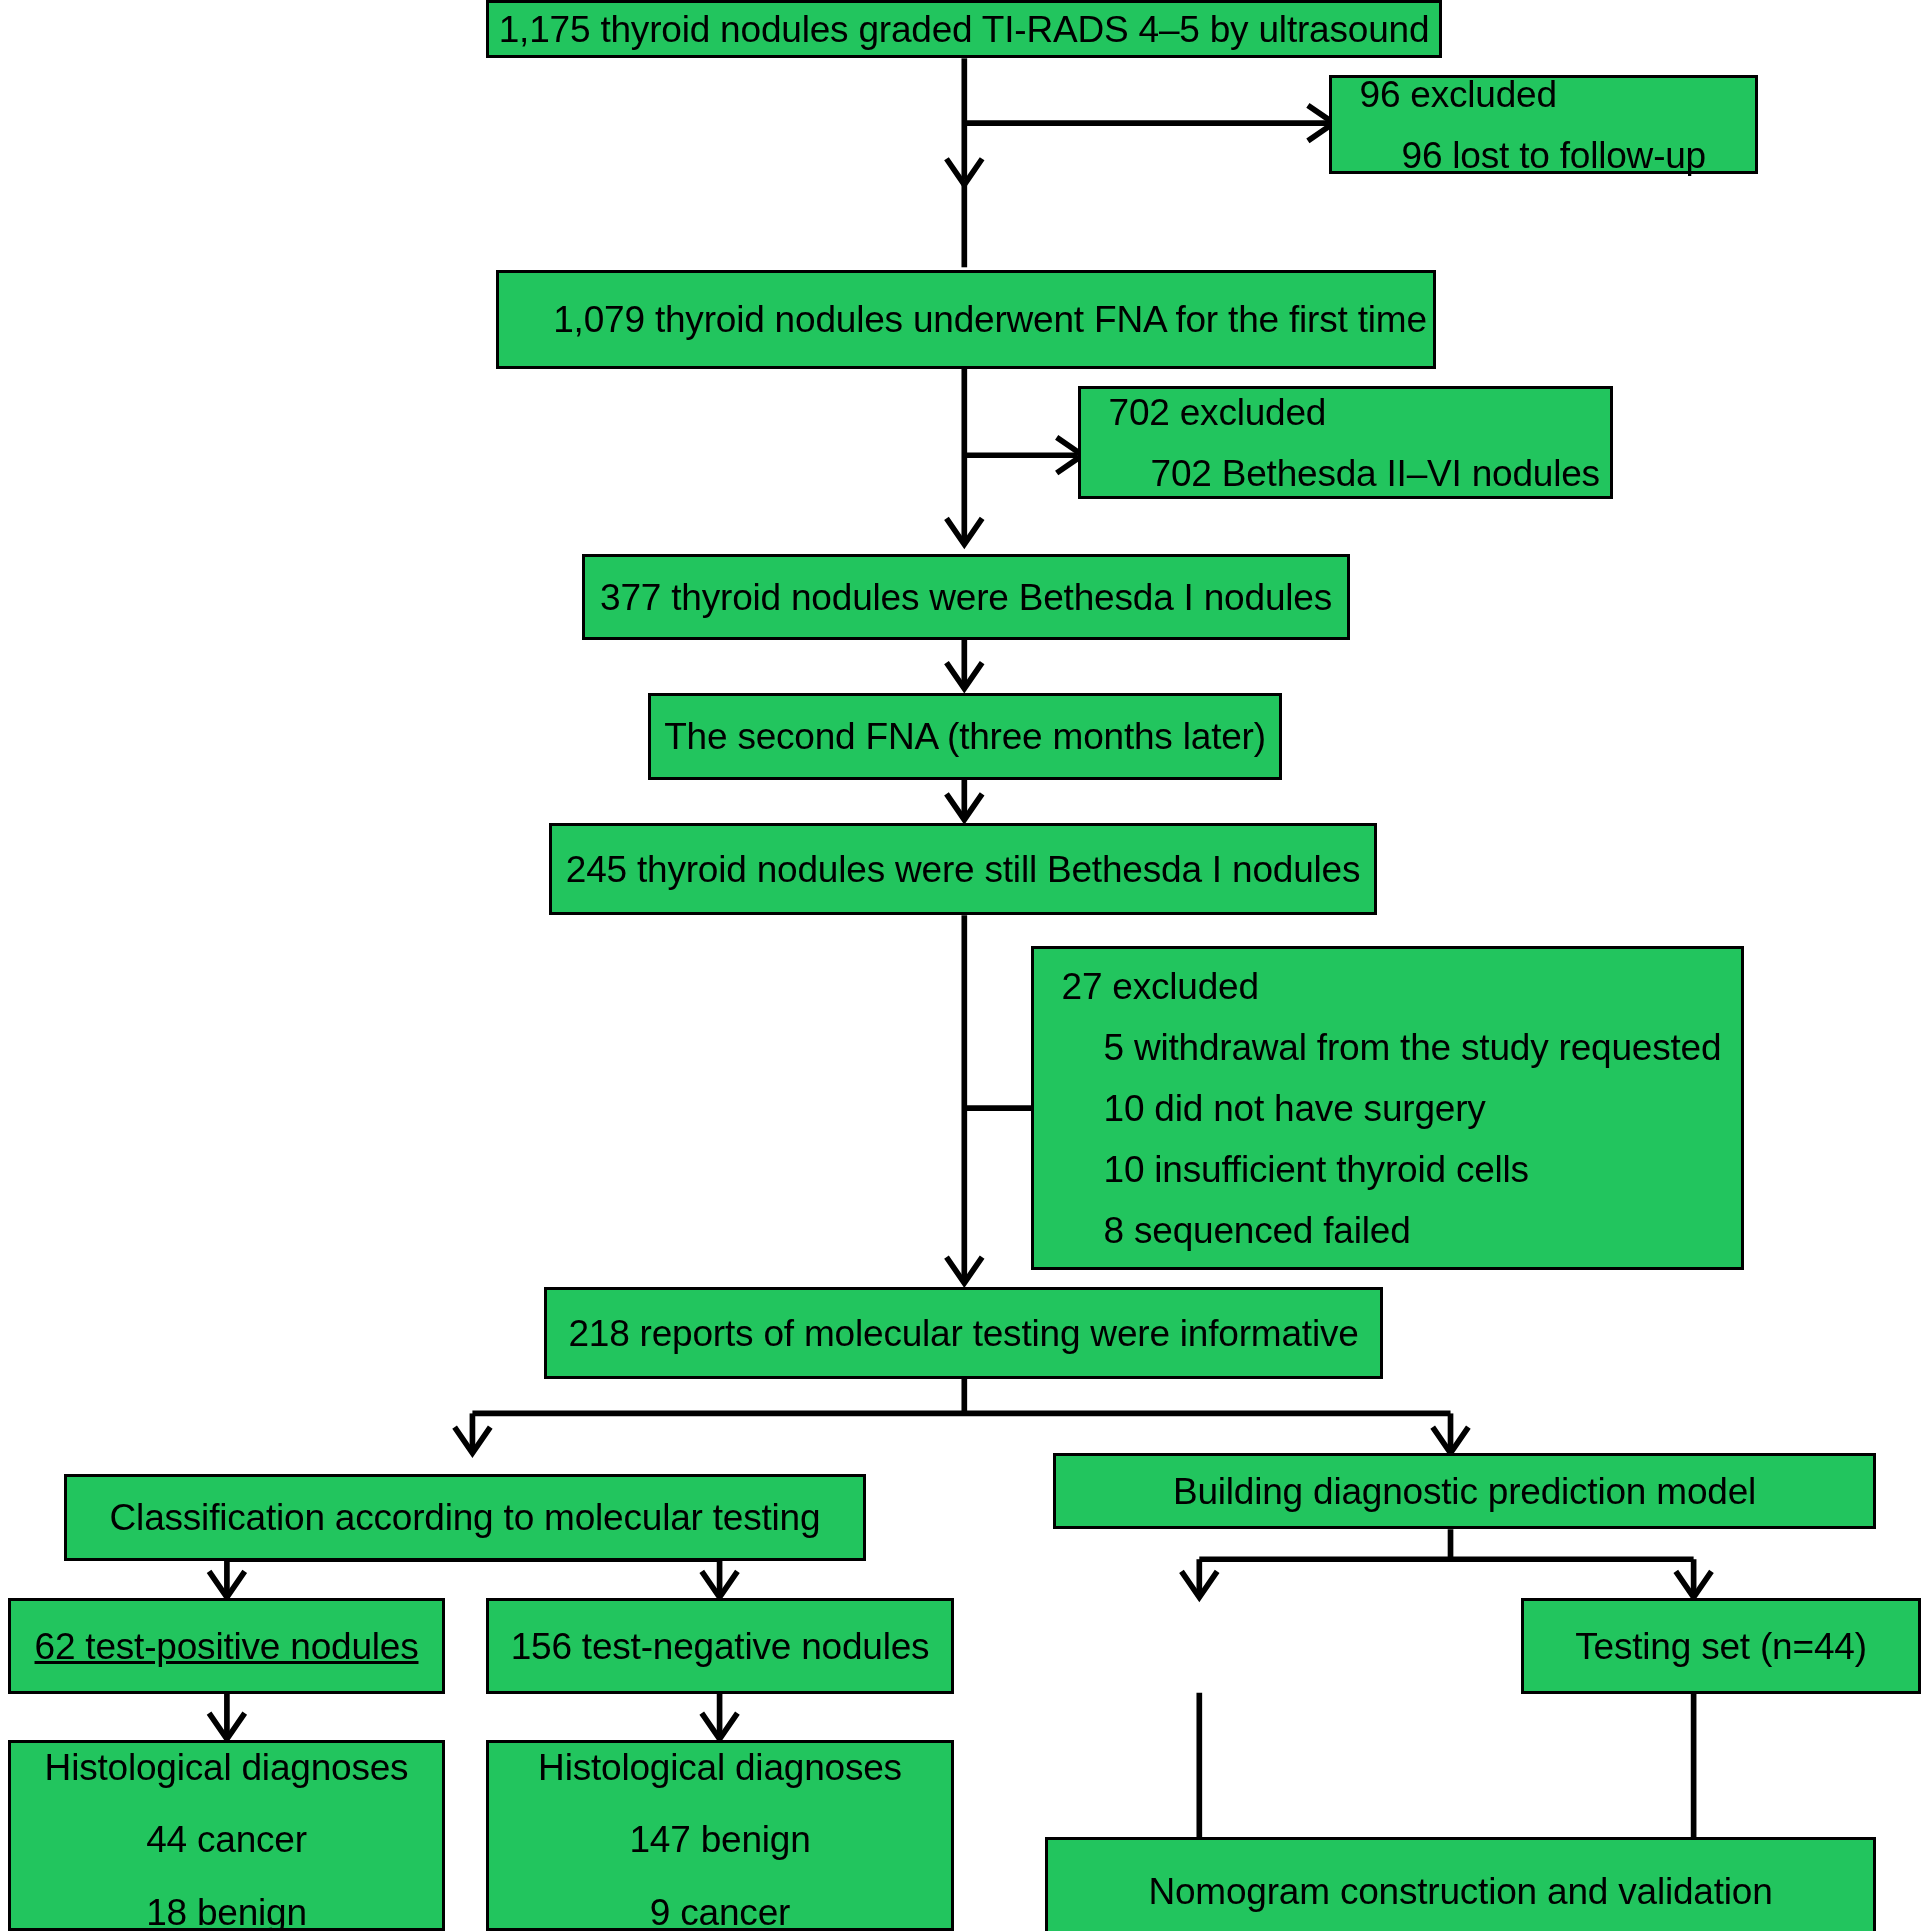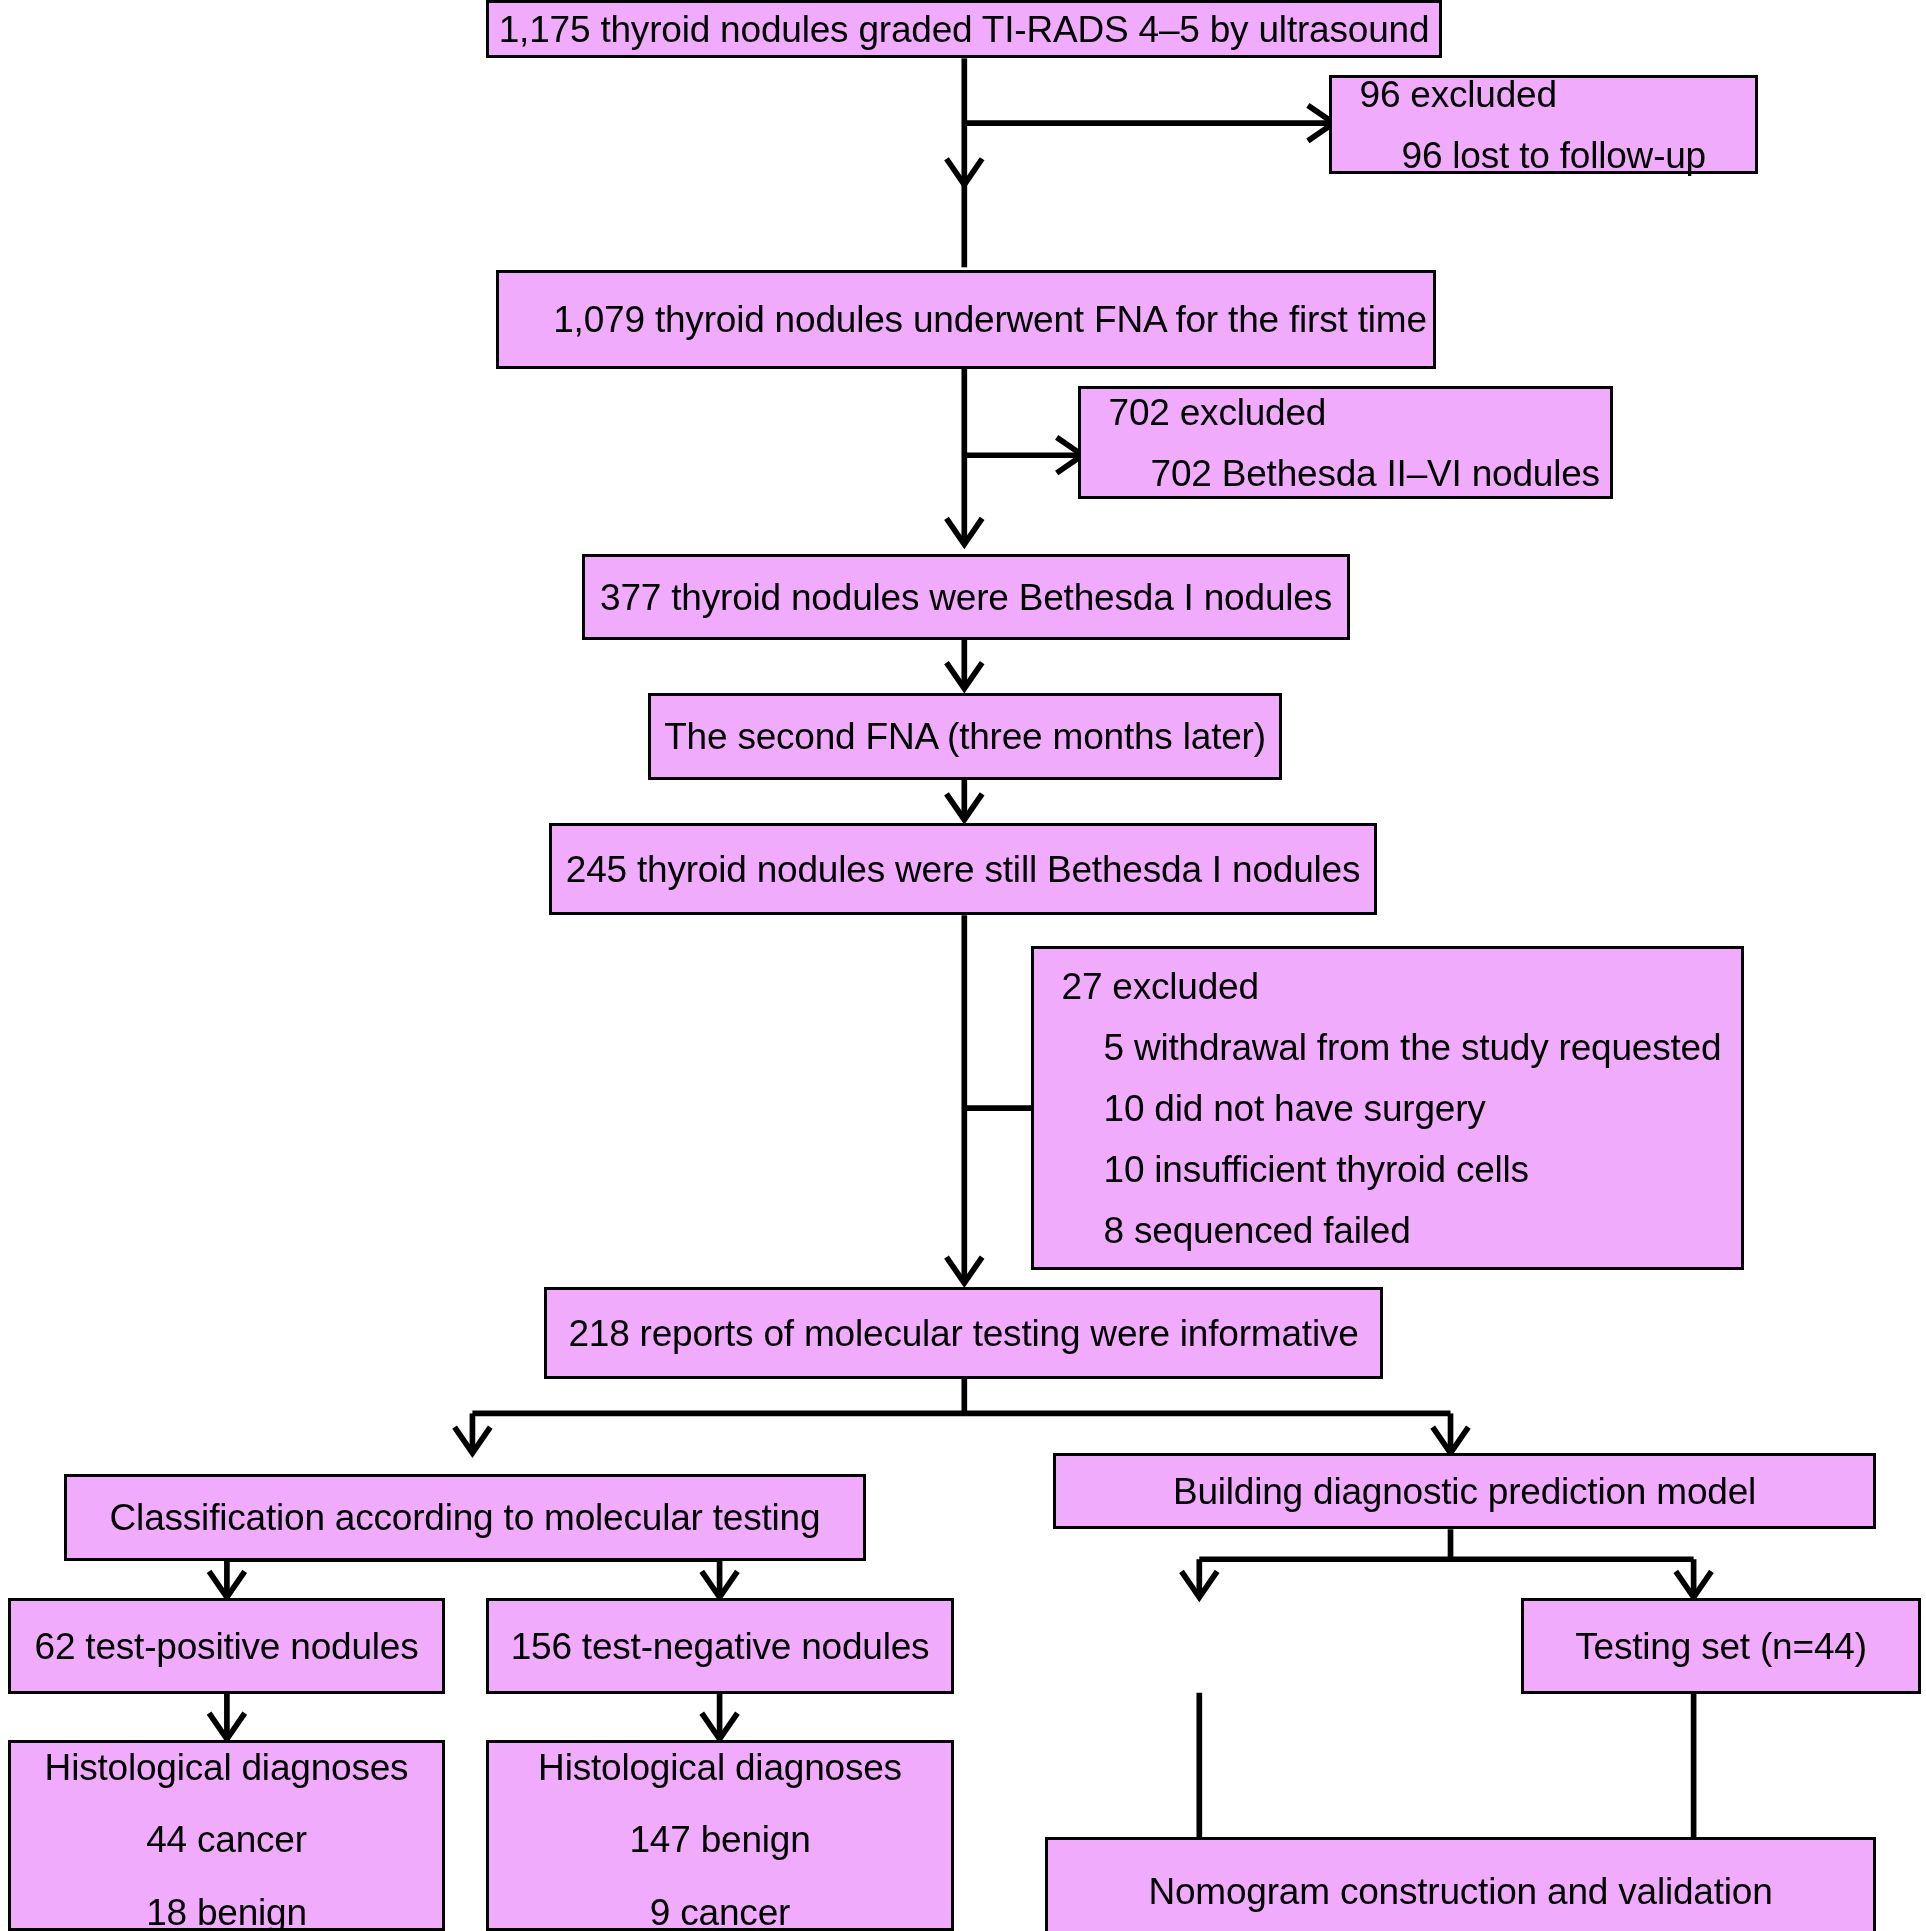--- a/index.html
+++ b/index.html
@@ -17,21 +17,21 @@
   #wires{
     position:absolute;
     left:0; top:0;
     width:1927px;
     height:1931px;
     pointer-events:none;
   }
   .node{
     position:absolute;
     box-sizing:border-box;
-    background:#f0abfc;
+    background:#22c55e;
     border:3.2px solid #000000;
     display:flex;
     flex-direction:column;
     justify-content:center;
     z-index:2;
   }
   .node.center{ align-items:center; }
   .node.left{ align-items:flex-start; }
   .line{
     font-size:37px;
@@ -159,21 +159,21 @@
   </div>
 
   <div class="node center" style="left:64px; top:1453px; width:802px; height:87px;margin-top:21px;">
     <div class="line">Classification according to molecular testing</div>
   </div>
 
   <div class="node center" style="left:1053px; top:1453px; width:823px; height:76px;">
     <div class="line">Building diagnostic prediction model</div>
   </div>
 
-  <div class="node center" style="left:8px; top:1598px; width:437px; height:96px;">
+  <div class="node center" style="left:8px; top:1598px; width:437px; height:96px;text-decoration:underline;">
     <div class="line">62 test-positive nodules</div>
   </div>
 
   <div class="node center" style="left:486px; top:1598px; width:468px; height:96px;">
     <div class="line">156 test-negative nodules</div>
   </div>
 
 
   <div class="node center" style="left:1521px; top:1598px; width:400px; height:96px;">
     <div class="line">Testing set (n=44)</div>

